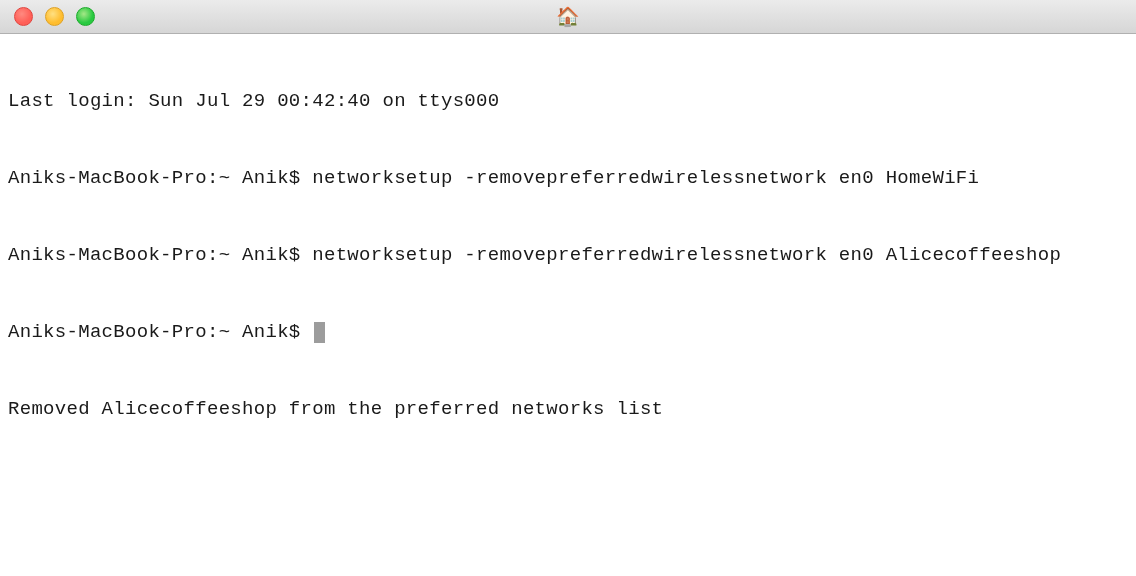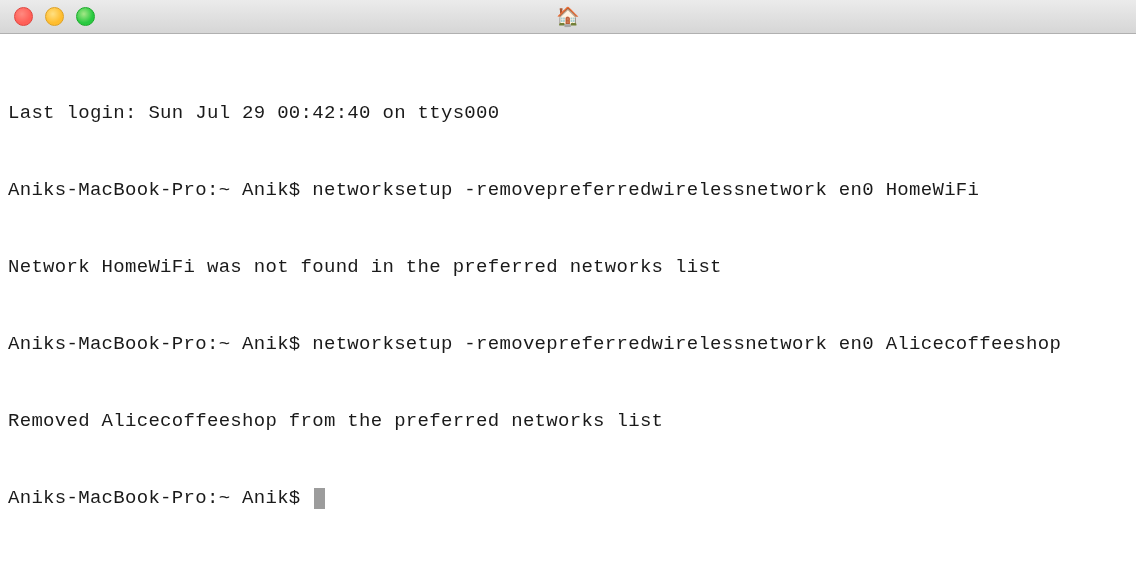--- a/index.html
+++ b/index.html
@@ -59,21 +59,21 @@
     }
     .home-icon {
       display: inline-flex;
       align-items: center;
       justify-content: center;
     }
     .terminal-output {
       font-family: "Menlo", "Monaco", "Courier New", monospace;
       font-size: 19px;
       line-height: 1.35;
-      padding: 16px 8px;
+      padding: 4px 8px;
       white-space: pre-wrap;
       word-break: break-all;
       color: #1a1a1a;
       letter-spacing: 0.3px;
     }
     .cursor-block {
       display: inline-block;
       width: 11px;
       height: 21px;
       background: #9c9c9c;
@@ -94,17 +94,16 @@
     <div class="traffic-light tl-zoom"></div>
   </div>
   <div class="title">
     <span class="home-icon">🏠</span>
   </div>
 </div>
 
 <div class="terminal-output">
   <span class="line">Last login: Sun Jul 29 00:42:40 on ttys000</span>
   <span class="line">Aniks-MacBook-Pro:~ Anik$ networksetup -removepreferredwirelessnetwork en0 HomeWiFi</span>
-  <span class="line">Network HomeWiFi was not found in the preferred networks list</span>
   <span class="line">Aniks-MacBook-Pro:~ Anik$ networksetup -removepreferredwirelessnetwork en0 Alicecoffeeshop</span>
+  <span class="line"><span>Aniks-MacBook-Pro:~ Anik$ </span><span class="cursor-block"></span></span>
   <span class="line">Removed Alicecoffeeshop from the preferred networks list</span>
-  <span class="line"><span>Aniks-MacBook-Pro:~ Anik$ </span><span class="cursor-block"></span></span>
 </div>
 
 </body></html>

